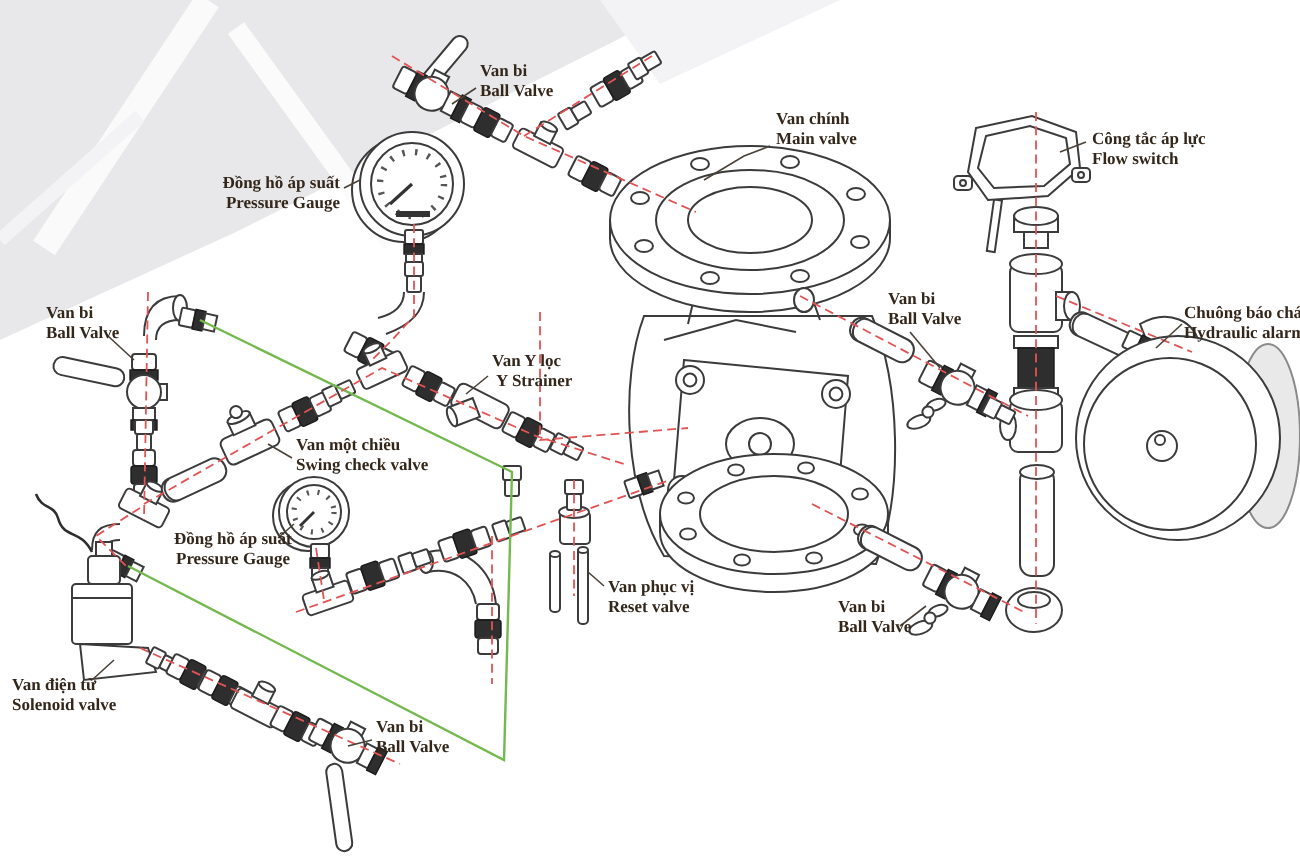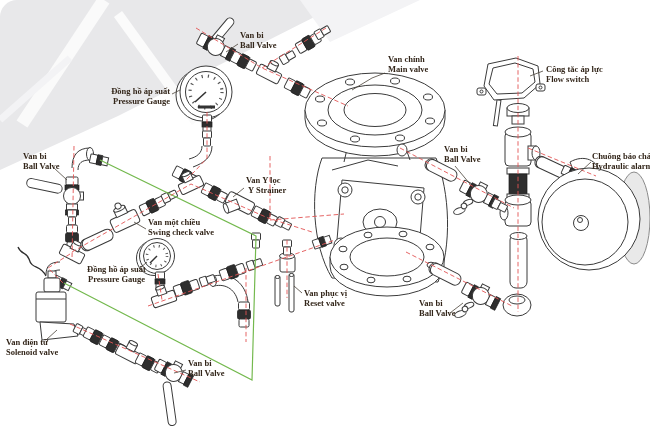--- a/index.html
+++ b/index.html
@@ -1,17 +1,17 @@
 <!DOCTYPE html>
 <html><head>
 <meta charset="utf-8">
 <style>
   html,body{margin:0;padding:0;background:#fff;}
   .stage{position:relative;width:650px;height:430px;overflow:hidden;background:#fff;
-         font-family:"Liberation Serif","DejaVu Serif",serif;border-radius:17px;}
+         font-family:"Liberation Serif","DejaVu Serif",serif;}
   svg{position:absolute;left:0;top:0;}
   .w{fill:#ffffff;stroke:#3b3b3b;stroke-width:1;}
   .k{fill:#2e2e2e;stroke:#1b1b1b;stroke-width:.7;}
   .s{fill:none;stroke:#3b3b3b;stroke-width:1;}
   .axis{fill:none;stroke:#e25353;stroke-width:.9;stroke-dasharray:4.5 2.6;}
   .tube{fill:none;stroke:#74b94e;stroke-width:1.2;}
   .ld{fill:none;stroke:#4a4238;stroke-width:.8;}
   text{font-family:"Liberation Serif","DejaVu Serif",serif;font-size:8.5px;font-weight:bold;
        fill:#33261a;}
 </style>

